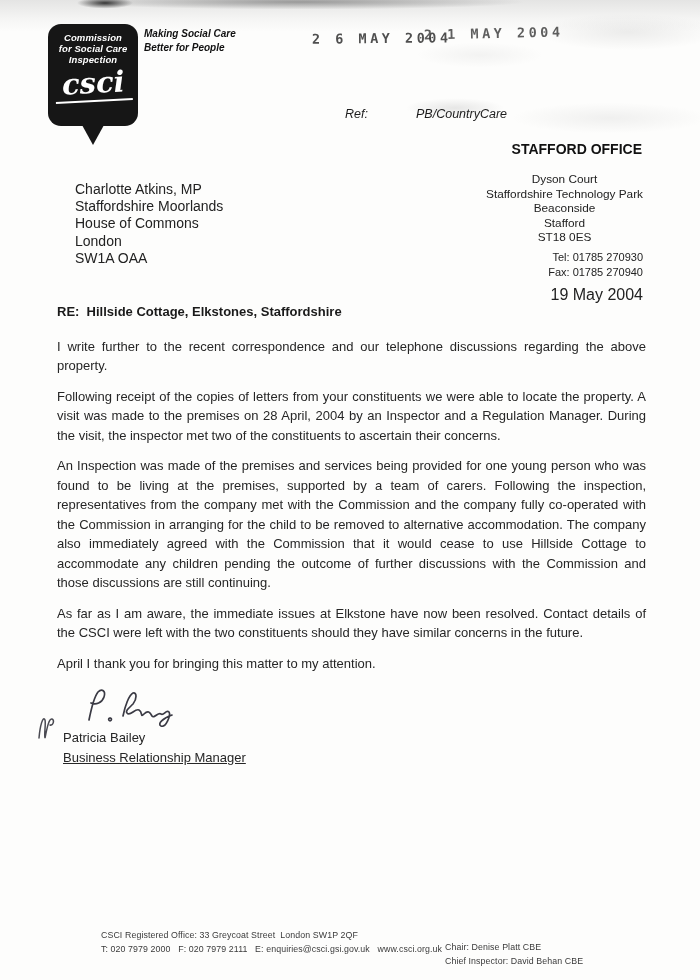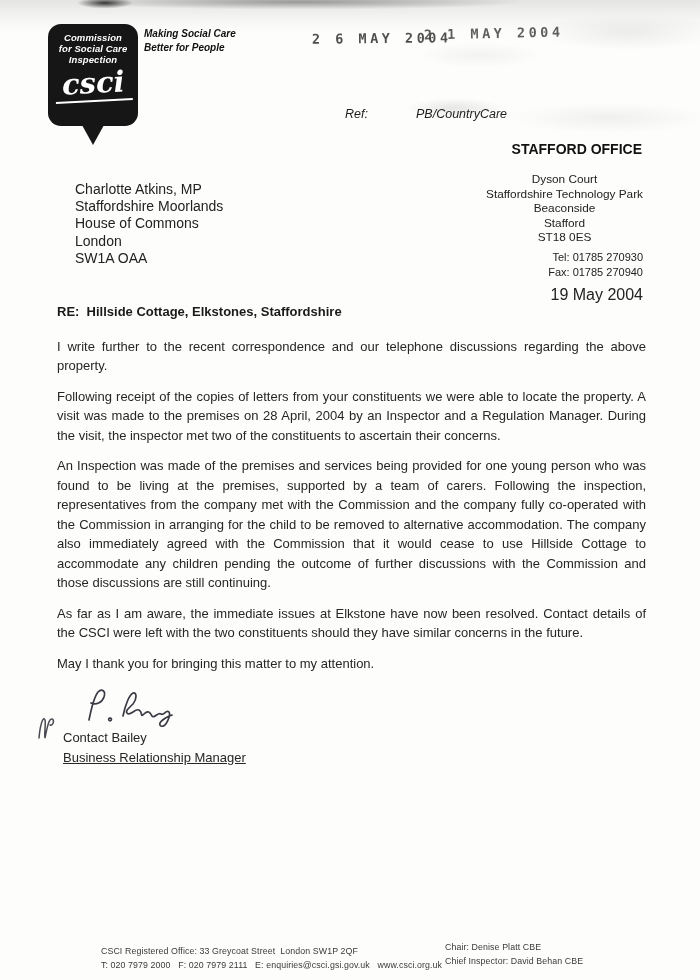--- a/index.html
+++ b/index.html
@@ -121,21 +121,21 @@
   .sig-name { padding-top: 44px; margin-left: 6px; }
   .sig-title { margin-left: 6px; text-decoration: underline; }
 
   
   .footer {
     position: absolute; left: 0; top: 929px; width: 100%;
     font-size: 8.8px; line-height: 13.5px;
     color: #3a3a3a;
     letter-spacing: 0.1px;
   }
-  .footer-left { position: absolute; left: 101px; top: 16px; }
+  .footer-left { position: absolute; left: 101px; top: 0; }
   .footer-right { position: absolute; left: 445px; top: 12px; }
 </style>
 </head>
 <body>
 
 <div class="page">
 
   <div class="logo">
     <div class="lh-line">Commission</div>
     <div class="lh-line">for Social Care</div>
@@ -180,36 +180,36 @@
   </div>
 
   <div class="letter-date">19 May 2004</div>
 
   <div class="body-text">
     <p class="subject">RE:&nbsp; Hillside Cottage, Elkstones, Staffordshire</p>
     <p class="para">I write further to the recent correspondence and our telephone discussions regarding the above property.</p>
     <p class="para">Following receipt of the copies of letters from your constituents we were able to locate the property.  A visit was made to the premises on 28 April, 2004 by an Inspector and a Regulation Manager.  During the visit, the inspector met two of the constituents to ascertain their concerns.</p>
     <p class="para">An Inspection was made of the premises and services being provided for one young person who was found to be living at the premises, supported by a team of carers.  Following the inspection, representatives from the company met with the Commission and the company fully co-operated with the Commission in arranging for the child to be removed to alternative accommodation.  The company also immediately agreed with the Commission that it would cease to use Hillside Cottage to accommodate any children pending the outcome of further discussions with the Commission and those discussions are still continuing.</p>
     <p class="para">As far as I am aware, the immediate issues at Elkstone have now been resolved.  Contact details of the CSCI were left with the two constituents should they have similar concerns in the future.</p>
-    <p class="para">May I thank you for bringing this matter to my attention.</p>
+    <p class="para">April I thank you for bringing this matter to my attention.</p>
 
     <div class="sig-block">
       <svg class="sig-svg" width="130" height="48" viewBox="0 0 130 48">
         <g fill="none" stroke="#3a3a44" stroke-width="1.7" stroke-linecap="round">
           <path d="M10,36 C12,26 15,13 19,8 C23,4 27,7 25,13 C23,19 17,21 12,19"></path>
           <path d="M31,34 a1.4,1.4 0 1,0 0.1,0"></path>
           <path d="M44,32 C46,22 50,11 54,9 C58,8 58,15 54,20 C50,24 46,27 48,29 C51,33 56,24 60,26 C64,28 61,34 65,30 C69,26 71,28 73,32 C75,35 79,28 82,30 C85,32 87,25 90,28 C92,31 87,44 82,42 C78,40 84,34 93,31"></path>
         </g>
       </svg>
       <svg class="margin-mark-svg" width="22" height="34" viewBox="0 0 22 34">
         <g fill="none" stroke="#4a4a52" stroke-width="1.5" stroke-linecap="round">
           <path d="M4,28 C5,16 8,5 10,10 C11,14 9,24 10,28 C12,18 14,8 17,9 C20,10 18,16 15,15"></path>
         </g>
       </svg>
-      <div class="sig-name">Contact Bailey</div>
+      <div class="sig-name">Patricia Bailey</div>
       <div class="sig-title">Business Relationship Manager</div>
     </div>
   </div>
 
   <div class="footer">
     <div class="footer-left">
       <div>CSCI Registered Office: 33 Greycoat Street&nbsp; London SW1P 2QF</div>
       <div>T: 020 7979 2000&nbsp;&nbsp; F: 020 7979 2111&nbsp;&nbsp; E: enquiries@csci.gsi.gov.uk&nbsp;&nbsp; www.csci.org.uk</div>
     </div>
     <div class="footer-right">

